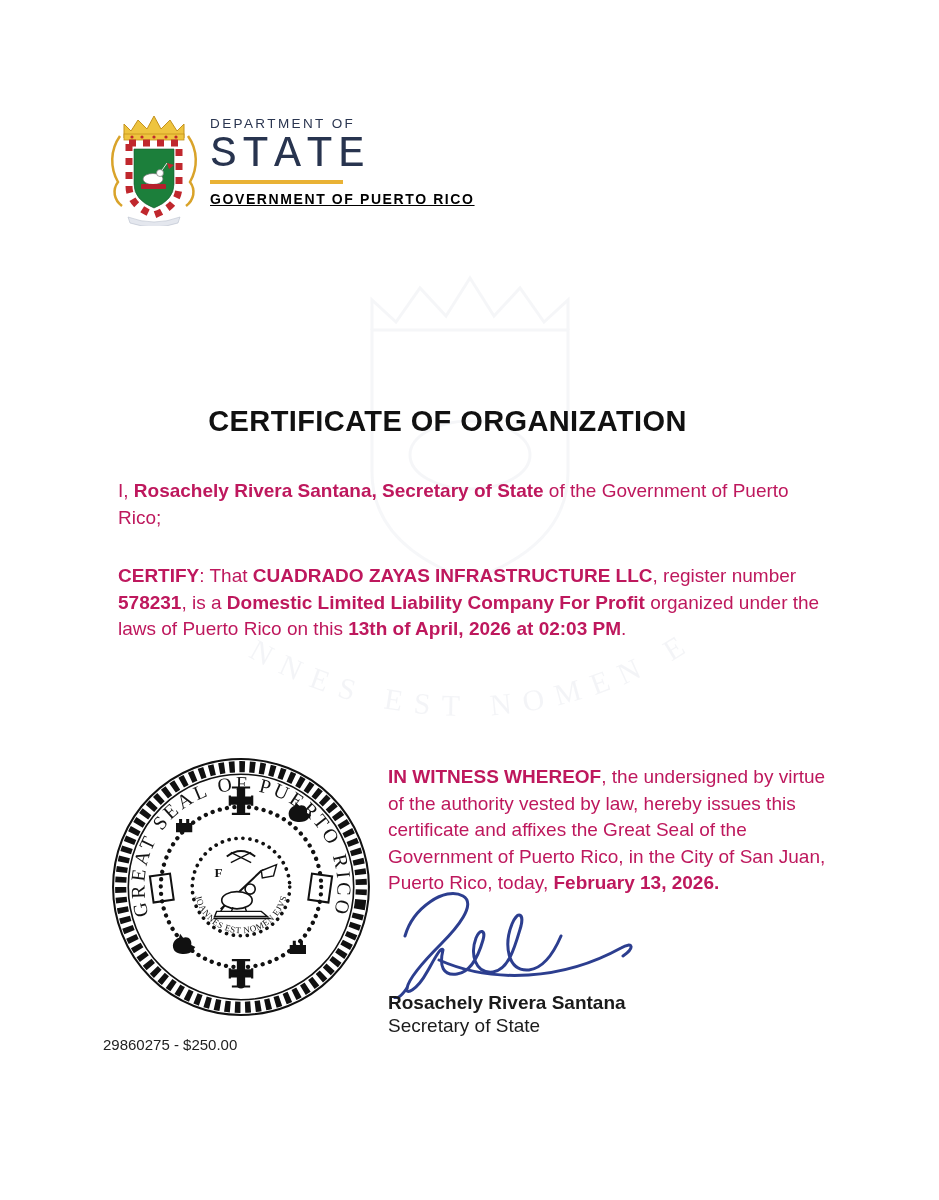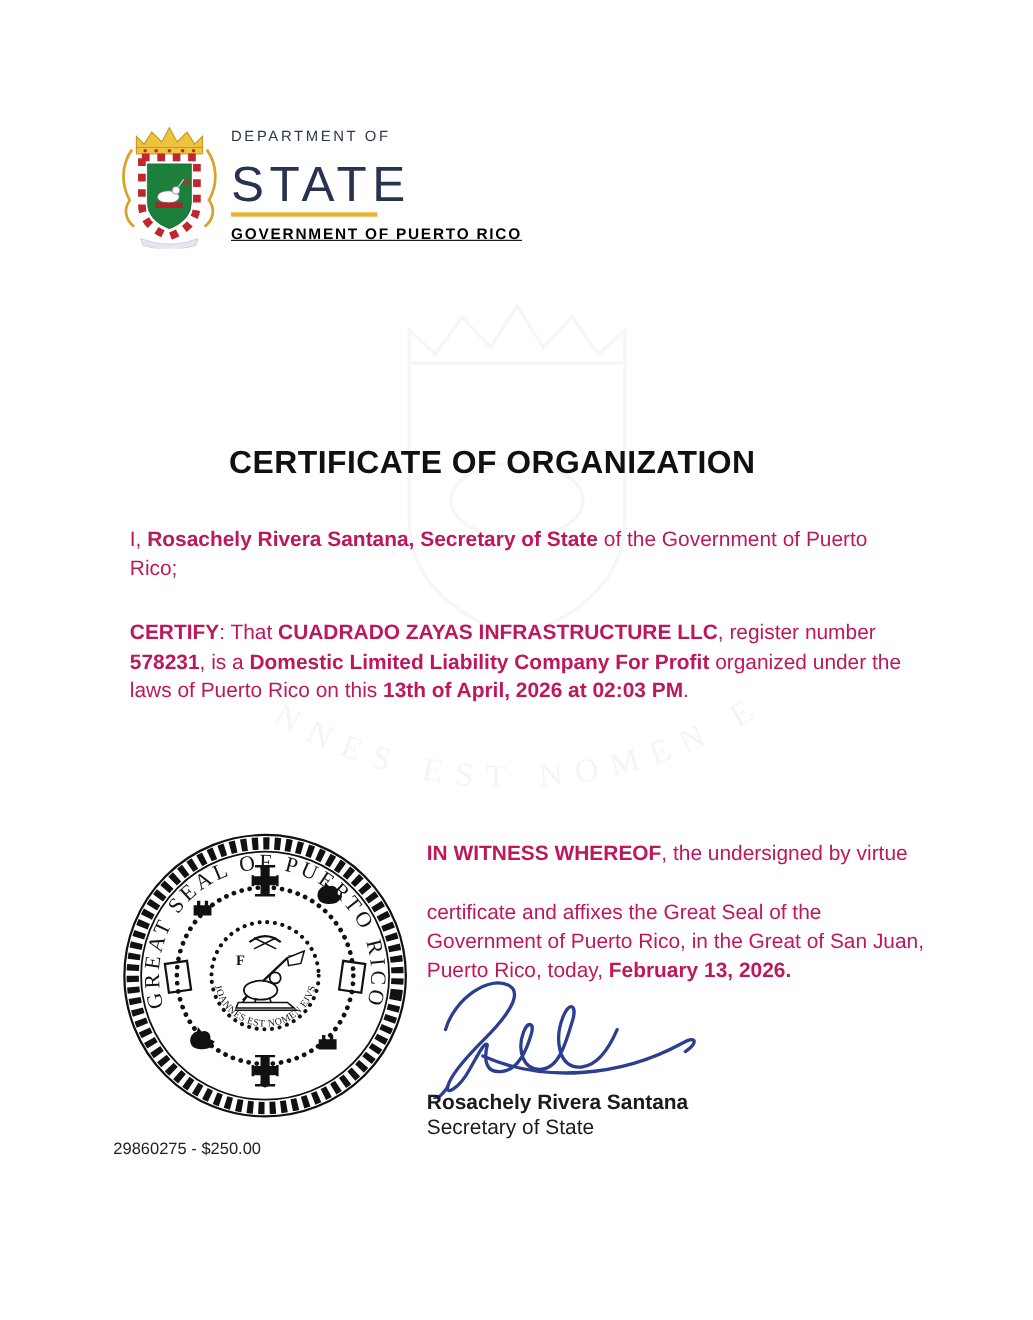--- a/index.html
+++ b/index.html
@@ -11,22 +11,22 @@
   .abs{position:absolute;}
   .b{font-weight:700;}
 
   
   #watermark{left:0;top:0;width:939px;height:1200px;pointer-events:none;}
 
   
   #logo{left:108px;top:104px;display:flex;align-items:flex-start;}
   #logo-text{margin-left:10px;padding-top:12px;}
   #dept-line{font-size:13.5px;letter-spacing:2.4px;color:#2a3550;font-weight:500;}
-  #state-word{font-family:Liberation Sans, sans-serif;font-size:45px;line-height:1.0;
-      letter-spacing:5px;color:#28344f;margin-top:14px;}
+  #state-word{font-family:Liberation Mono, monospace;font-size:45px;line-height:1.0;
+      letter-spacing:5px;color:#28344f;margin-top:1px;}
   #gold-rule{width:133px;height:3.5px;background:#e9b235;margin-top:3px;}
   #gov-line{font-size:14px;letter-spacing:1.6px;color:#000000;font-weight:700;margin-top:7px;text-decoration:underline;}
 
   
   #doc-title{left:0;top:405px;width:895px;text-align:center;
       font-size:29px;font-weight:700;letter-spacing:.4px;color:#111;}
 
   
   .para{font-size:19px;line-height:26.5px;color:#be185d;}
   #intro-para{left:118px;top:478px;width:710px;}
@@ -141,21 +141,21 @@
     <path d="M114 148 l-4 6 M122 150 l-2 6 M134 150 l2 6" stroke="#111" stroke-width="1.4"></path>
     <path d="M106 154 h44 l6 5 h-52 Z M103 161 h56" stroke="#111" stroke-width="1.4" fill="#fff"></path>
   </g>
 
   <path id="sealInnerArc" d="M85 139 A46 46 0 0 0 175 139" fill="none"></path>
   <text font-family="Liberation Serif, serif" font-size="8.8" letter-spacing="0.5" fill="#141414">
     <textPath href="#sealInnerArc" startOffset="50%" text-anchor="middle">JOANNES EST NOMEN EJVS</textPath>
   </text>
 </svg>
 
-<div id="witness-para" class="abs para"><span class="b">IN WITNESS WHEREOF</span><span>, the undersigned by virtue</span><br><br><span>certificate and affixes the Great Seal of the</span><br><span>Government of Puerto Rico, in the Great of San Juan,</span><br><span>Puerto Rico, today, </span><span class="b">February 13, 2026.</span></div>
+<div id="witness-para" class="abs para"><span class="b">IN WITNESS WHEREOF</span><span>, the undersigned by virtue</span><br><span>of the authority vested by law, hereby issues this</span><br><span>certificate and affixes the Great Seal of the</span><br><span>Government of Puerto Rico, in the City of San Juan,</span><br><span>Puerto Rico, today, </span><span class="b">February 13, 2026.</span></div>
 
 <svg class="abs" style="left:383px;top:884px;" width="320" height="115" viewBox="0 0 320 115">
   <g stroke="#2c3e8f" stroke-width="3" fill="none" stroke-linecap="round">
     <path d="M22 52 C30 24 62 2 80 12 C94 20 74 44 58 60 C44 74 26 94 24 104 C22 112 34 106 44 88 C52 74 58 62 60 66 C56 82 60 92 74 90 C88 88 96 70 100 56 C103 46 97 44 93 54 C87 70 92 90 110 88 C126 86 132 62 138 42 C141 30 135 26 129 40 C121 60 124 88 146 86 C162 84 172 66 178 52"></path>
     <path d="M56 76 C110 100 180 96 238 64 C250 57 252 64 240 72"></path>
     <path d="M24 104 C20 110 16 114 12 115"></path>
   </g>
 </svg>
 
 <div id="signer-name" class="abs">Rosachely Rivera Santana</div>

